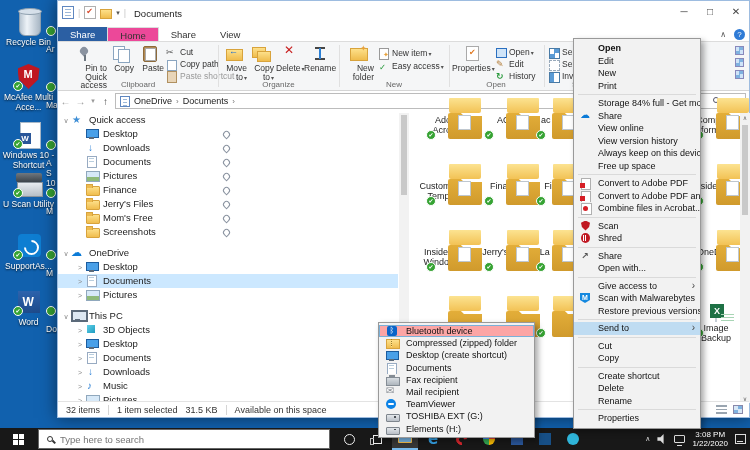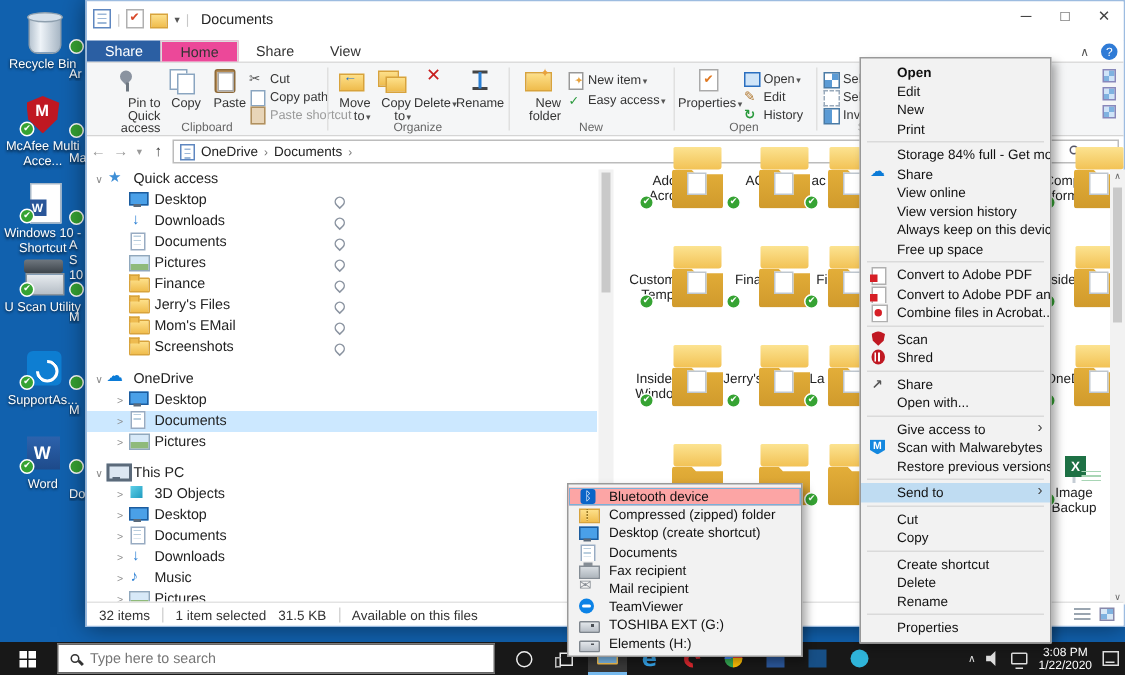--- a/index.html
+++ b/index.html
@@ -385,21 +385,21 @@
     </div>
 
     <div class="navpane">
         <div class="nav-row" data-icon="star" data-chev="v"><span class="chev"></span><span class="nico"></span><span class="nlabel">Quick access</span></div>
         <div class="nav-row lv1 pin" data-icon="desktop"><span class="chev"></span><span class="nico"></span><span class="nlabel">Desktop</span></div>
         <div class="nav-row lv1 pin" data-icon="downloads"><span class="chev"></span><span class="nico"></span><span class="nlabel">Downloads</span></div>
         <div class="nav-row lv1 pin" data-icon="documents"><span class="chev"></span><span class="nico"></span><span class="nlabel">Documents</span></div>
         <div class="nav-row lv1 pin" data-icon="pictures"><span class="chev"></span><span class="nico"></span><span class="nlabel">Pictures</span></div>
         <div class="nav-row lv1 pin" data-icon="folder"><span class="chev"></span><span class="nico"></span><span class="nlabel">Finance</span></div>
         <div class="nav-row lv1 pin" data-icon="folder"><span class="chev"></span><span class="nico"></span><span class="nlabel">Jerry's Files</span></div>
-        <div class="nav-row lv1 pin" data-icon="folder"><span class="chev"></span><span class="nico"></span><span class="nlabel">Mom's EMail</span></div>
+        <div class="nav-row lv1 pin" data-icon="folder"><span class="chev"></span><span class="nico"></span><span class="nlabel">Mom's Free</span></div>
         <div class="nav-row lv1 pin" data-icon="folder"><span class="chev"></span><span class="nico"></span><span class="nlabel">Screenshots</span></div>
         <div class="nav-row gap" data-icon="onedrive" data-chev="v"><span class="chev"></span><span class="nico"></span><span class="nlabel">OneDrive</span></div>
         <div class="nav-row lv1" data-icon="desktop" data-chev="&gt;"><span class="chev"></span><span class="nico"></span><span class="nlabel">Desktop</span></div>
         <div class="nav-row lv1 selected" data-icon="documents" data-chev="&gt;"><span class="chev"></span><span class="nico"></span><span class="nlabel">Documents</span></div>
         <div class="nav-row lv1" data-icon="pictures" data-chev="&gt;"><span class="chev"></span><span class="nico"></span><span class="nlabel">Pictures</span></div>
         <div class="nav-row gap" data-icon="pc" data-chev="v"><span class="chev"></span><span class="nico"></span><span class="nlabel">This PC</span></div>
         <div class="nav-row lv1" data-icon="obj3d" data-chev="&gt;"><span class="chev"></span><span class="nico"></span><span class="nlabel">3D Objects</span></div>
         <div class="nav-row lv1" data-icon="desktop" data-chev="&gt;"><span class="chev"></span><span class="nico"></span><span class="nlabel">Desktop</span></div>
         <div class="nav-row lv1" data-icon="documents" data-chev="&gt;"><span class="chev"></span><span class="nico"></span><span class="nlabel">Documents</span></div>
         <div class="nav-row lv1" data-icon="downloads" data-chev="&gt;"><span class="chev"></span><span class="nico"></span><span class="nlabel">Downloads</span></div>
@@ -431,21 +431,21 @@
       <span class="sbthumb"></span>
       <span class="sbdn">∨</span>
     </div>
 
     <div class="status">
       <span class="seg">32 items</span>
       <span class="sdiv"></span>
       <span class="seg">1 item selected</span>
       <span class="seg" style="padding-left:0">31.5 KB</span>
       <span class="sdiv"></span>
-      <span class="seg">Available on this files</span>
+      <span class="seg">Available on this space</span>
       <div class="vtoggles">
         <span class="vt1"></span>
         <span class="vt2"></span>
       </div>
     </div>
   </div>
 
   <div class="cmenu">
       <div class="mi bold"><span class="mico"></span><span class="mtxt">Open</span><span class="sub"></span></div>
       <div class="mi"><span class="mico"></span><span class="mtxt">Edit</span><span class="sub"></span></div>

